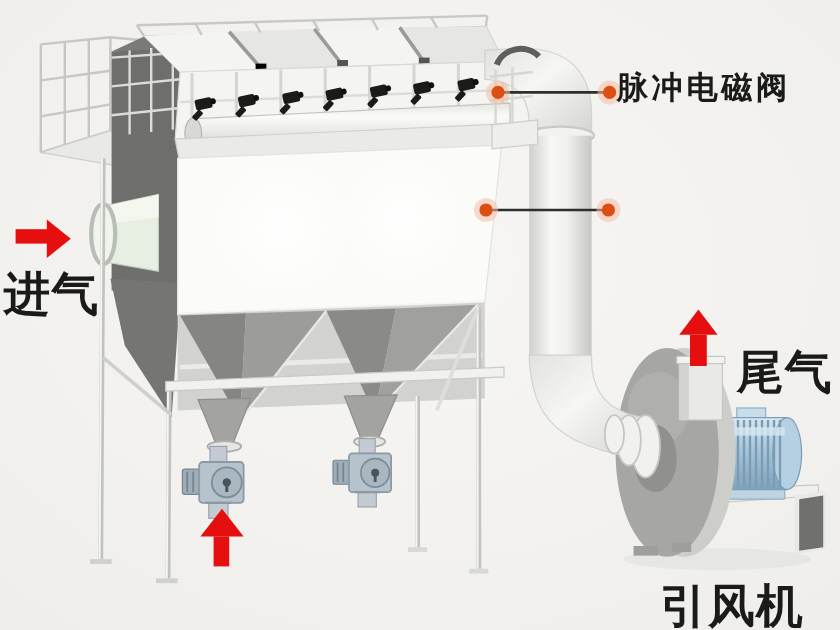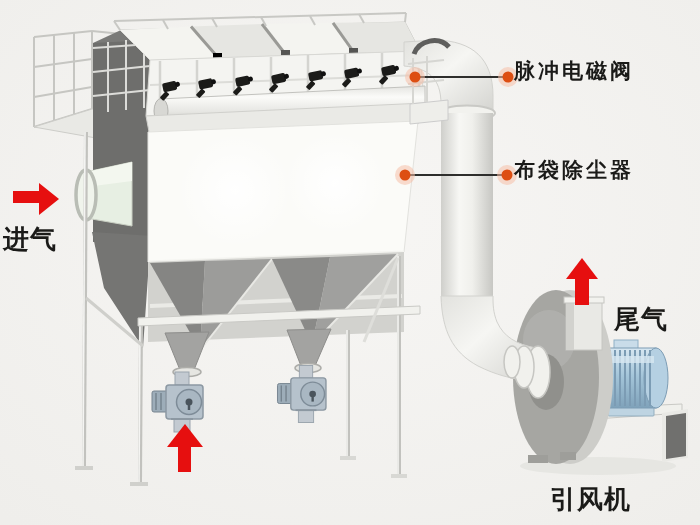--- a/index.html
+++ b/index.html
@@ -7,22 +7,22 @@
     position:relative;width:700px;height:525px;overflow:hidden;
     background:#f2f1ee;
     font-family:"Liberation Sans",sans-serif;
   }
   .stage svg{position:absolute;left:0;top:0;}
   .cn{
     position:absolute;white-space:nowrap;line-height:1;
     color:#1a1a18;font-weight:600;
     font-family:"Liberation Sans",sans-serif;
   }
-  .callout-label{font-size:21px;letter-spacing:3px;}
-  .flow-label{font-size:26px;letter-spacing:1px;}
+  .callout-label{font-size:26px;letter-spacing:3px;}
+  .flow-label{font-size:39px;letter-spacing:1px;}
 </style>
 </head>
 <body>
 
 <div class="stage">
 
 <svg width="700" height="525" viewBox="0 0 700 525">
   <defs>
     <radialGradient id="bgGrad" cx="50%" cy="42%" r="75%">
       <stop offset="0%" stop-color="#f7f6f4"></stop>
@@ -350,18 +350,17 @@
       <line x1="405" y1="175" x2="507" y2="175" stroke-width="2.2" stroke="#2e2e2c"></line>
       <circle cx="405" cy="175" r="10" opacity="0.55" fill="#f5c0a8"></circle>
       <circle cx="405" cy="175" r="5.5" fill="#dd4e12"></circle>
       <circle cx="507" cy="175" r="10" opacity="0.55" fill="#f5c0a8"></circle>
       <circle cx="507" cy="175" r="5.5" fill="#dd4e12"></circle>
     </g>
   </g>
 </svg>
 
 <div class="cn callout-label" style="left:514px;top:60px">脉冲电磁阀</div>
-<div class="cn callout-label" style="left:514px;top:159px">布袋除尘器</div>
 <div class="cn flow-label" style="left:3px;top:226px">进气</div>
-<div class="cn flow-label" style="left:614px;top:306px">尾气</div>
+<div class="cn flow-label" style="left:614px;top:291px">尾气</div>
 <div class="cn flow-label" style="left:550px;top:486px">引风机</div>
 
 </div>
 
 </body></html>

